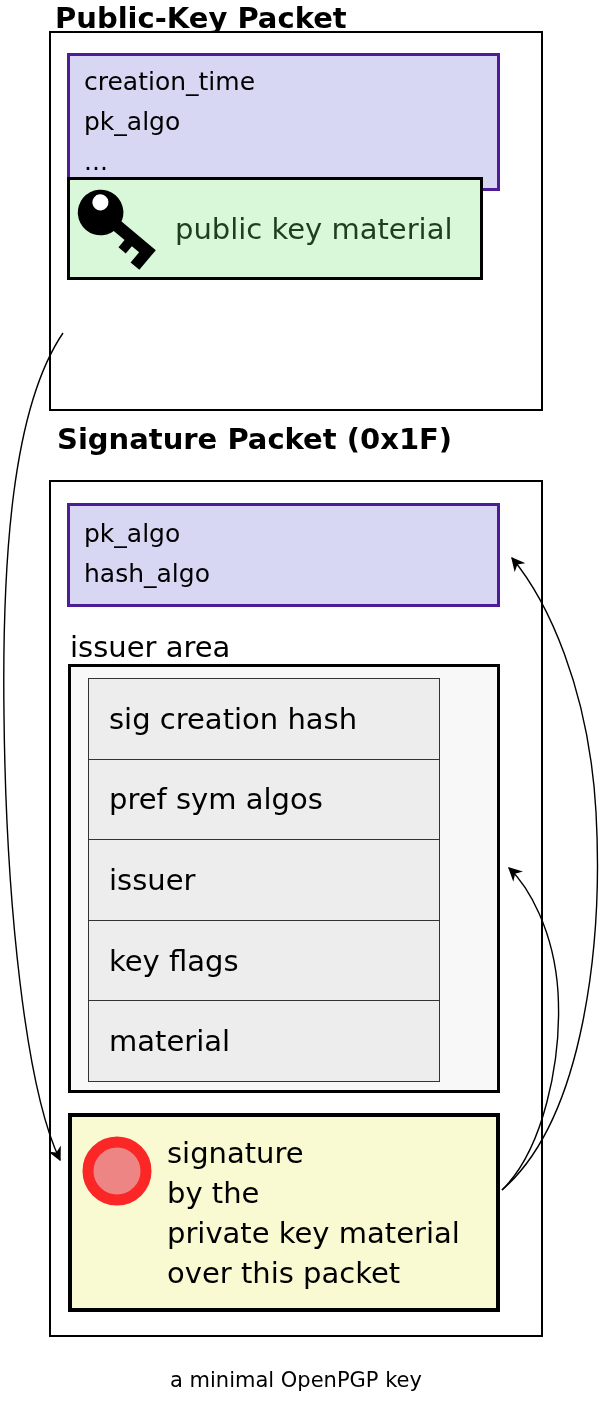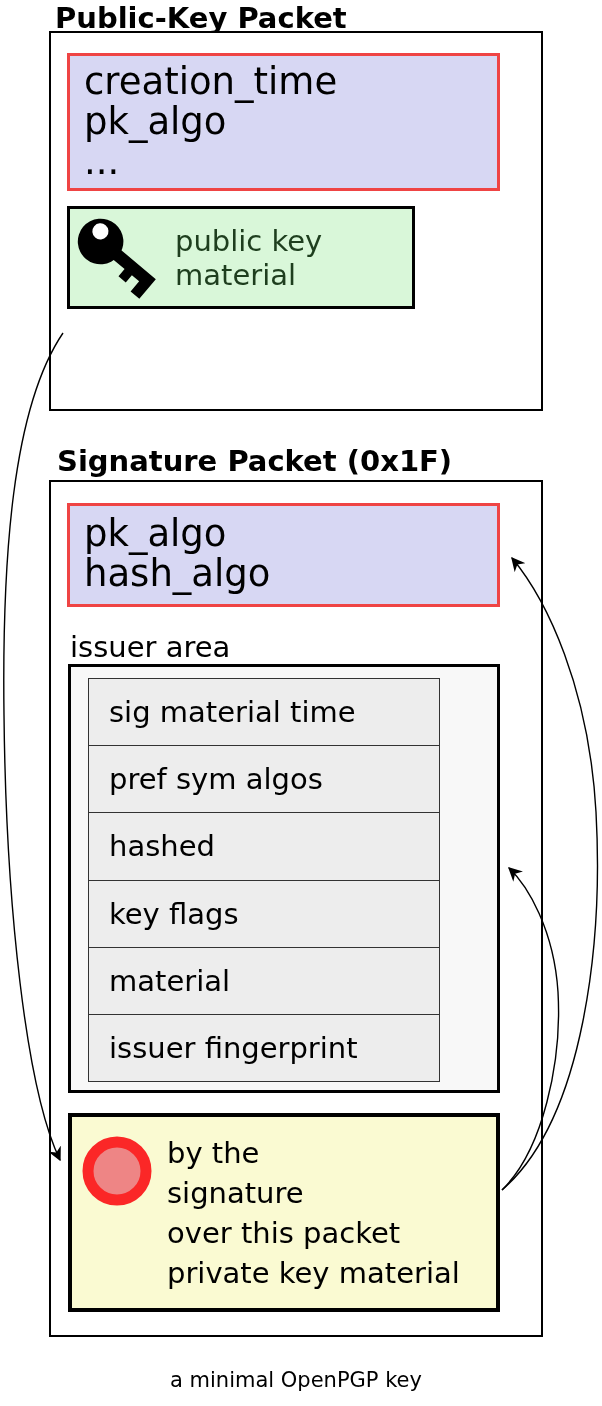--- a/index.html
+++ b/index.html
@@ -12,23 +12,23 @@
     overflow:hidden;
   }
   .abs{position:absolute;}
   .title{
     font-size:29px;font-weight:bold;white-space:nowrap;
   }
   .outer-box{
     border:2px solid #000;background:#fff;box-sizing:border-box;
   }
   .field-box{
-    border:3px solid #ef4444;box-sizing:border-box;
+    border:3px solid #4c1d95;box-sizing:border-box;
     background:var(--lavender,#d7d7f3);
-    font-size:37px;line-height:40px;
+    font-size:25px;line-height:40px;
     padding:6px 16px 0 14px;
   }
   .material-box{
     border:3px solid #000;box-sizing:border-box;
     background:var(--pale-green,#d9f7d9);
     display:flex;align-items:center;
   }
   .material-label{
     font-size:29px;color:var(--green-text,#1e3e1e);margin-left:10px;
   }
@@ -70,66 +70,65 @@
   <div class="abs title" style="left:55px;top:1px;">Public-Key Packet</div>
 
   <div class="abs outer-box" style="left:49px;top:31px;width:494px;height:380px;"></div>
 
   <div class="abs field-box" style="left:67px;top:53px;width:433px;height:138px;">
     <div>creation_time</div>
     <div>pk_algo</div>
     <div>...</div>
   </div>
 
-  <div class="abs material-box" style="left:67px;top:206px;width:348px;height:103px;">
+  <div class="abs material-box" style="left:67px;top:177px;width:416px;height:103px;">
     <span class="abs" style="left:4px;top:4px;">
       <svg width="95" height="95" viewBox="0 0 100 100" aria-hidden="true">
         <g transform="rotate(40 28 30)">
           <circle cx="28" cy="30" r="24" fill="#000"></circle>
           <circle cx="21" cy="22" r="8.5" fill="#fff"></circle>
           <path d="M44 23 L98 23 L98 50 L86 50 L86 36 L76 36 L76 46 L66 46 L66 36 L44 36 Z" fill="#000"></path>
         </g>
       </svg>
     </span>
     <span class="material-label" style="margin-left:105px;">public key material</span>
   </div>
 
-  <div class="abs title" style="left:57px;top:444px;">Signature Packet (0x1F)</div>
+  <div class="abs title" style="left:57px;top:422px;">Signature Packet (0x1F)</div>
 
   <div class="abs outer-box" style="left:49px;top:480px;width:494px;height:857px;"></div>
 
   <div class="abs field-box" style="left:67px;top:503px;width:433px;height:104px;padding-top:8px;">
     <div>pk_algo</div>
     <div>hash_algo</div>
   </div>
 
   <div class="abs hashed-label" style="left:70px;top:630px;">issuer area</div>
 
   <div class="abs hashed-box" style="left:68px;top:664px;width:432px;height:429px;"></div>
 
   <div class="abs rows" style="left:88px;top:678px;width:352px;height:404px;">
-    <div class="row">sig material time</div>
+    <div class="row">sig creation hash</div>
     <div class="row">pref sym algos</div>
-    <div class="row">hashed</div>
+    <div class="row">issuer</div>
     <div class="row">key flags</div>
     <div class="row">material</div>
-    <div class="row">issuer fingerprint</div>
   </div>
 
   <div class="abs sig-box" style="left:68px;top:1113px;width:432px;height:199px;">
     <span class="abs" style="left:3px;top:12px;">
       <svg width="84" height="84" viewBox="0 0 84 84" aria-hidden="true">
         <circle cx="42" cy="42" r="29" fill="var(--seal-fill,#ee8585)" stroke="var(--seal-stroke,#fb2727)" stroke-width="11"></circle>
       </svg>
     </span>
     <div class="sig-text">
+      <div>signature</div>
       <div>by the</div>
-      <div>signature</div>
+      <div>private key material</div>
       <div>over this packet</div>
-      <div>private key material</div>
     </div>
   </div>
 
   <svg id="arrow-layer" width="602" height="1406" viewBox="0 0 602 1406">
     <defs>
       <marker id="arr" viewBox="0 0 10 10" refX="9" refY="5" markerWidth="10" markerHeight="10" orient="auto">
         <path d="M0 0 L10 5 L0 10 L3 5 Z" fill="#000"></path>
       </marker>
     </defs>
     <path d="M 63 333 C 12 408, 2 560, 4 715 C 6 905, 26 1090, 60 1160" fill="none" stroke="#000" stroke-width="1.4" marker-end="url(#arr)"></path>

